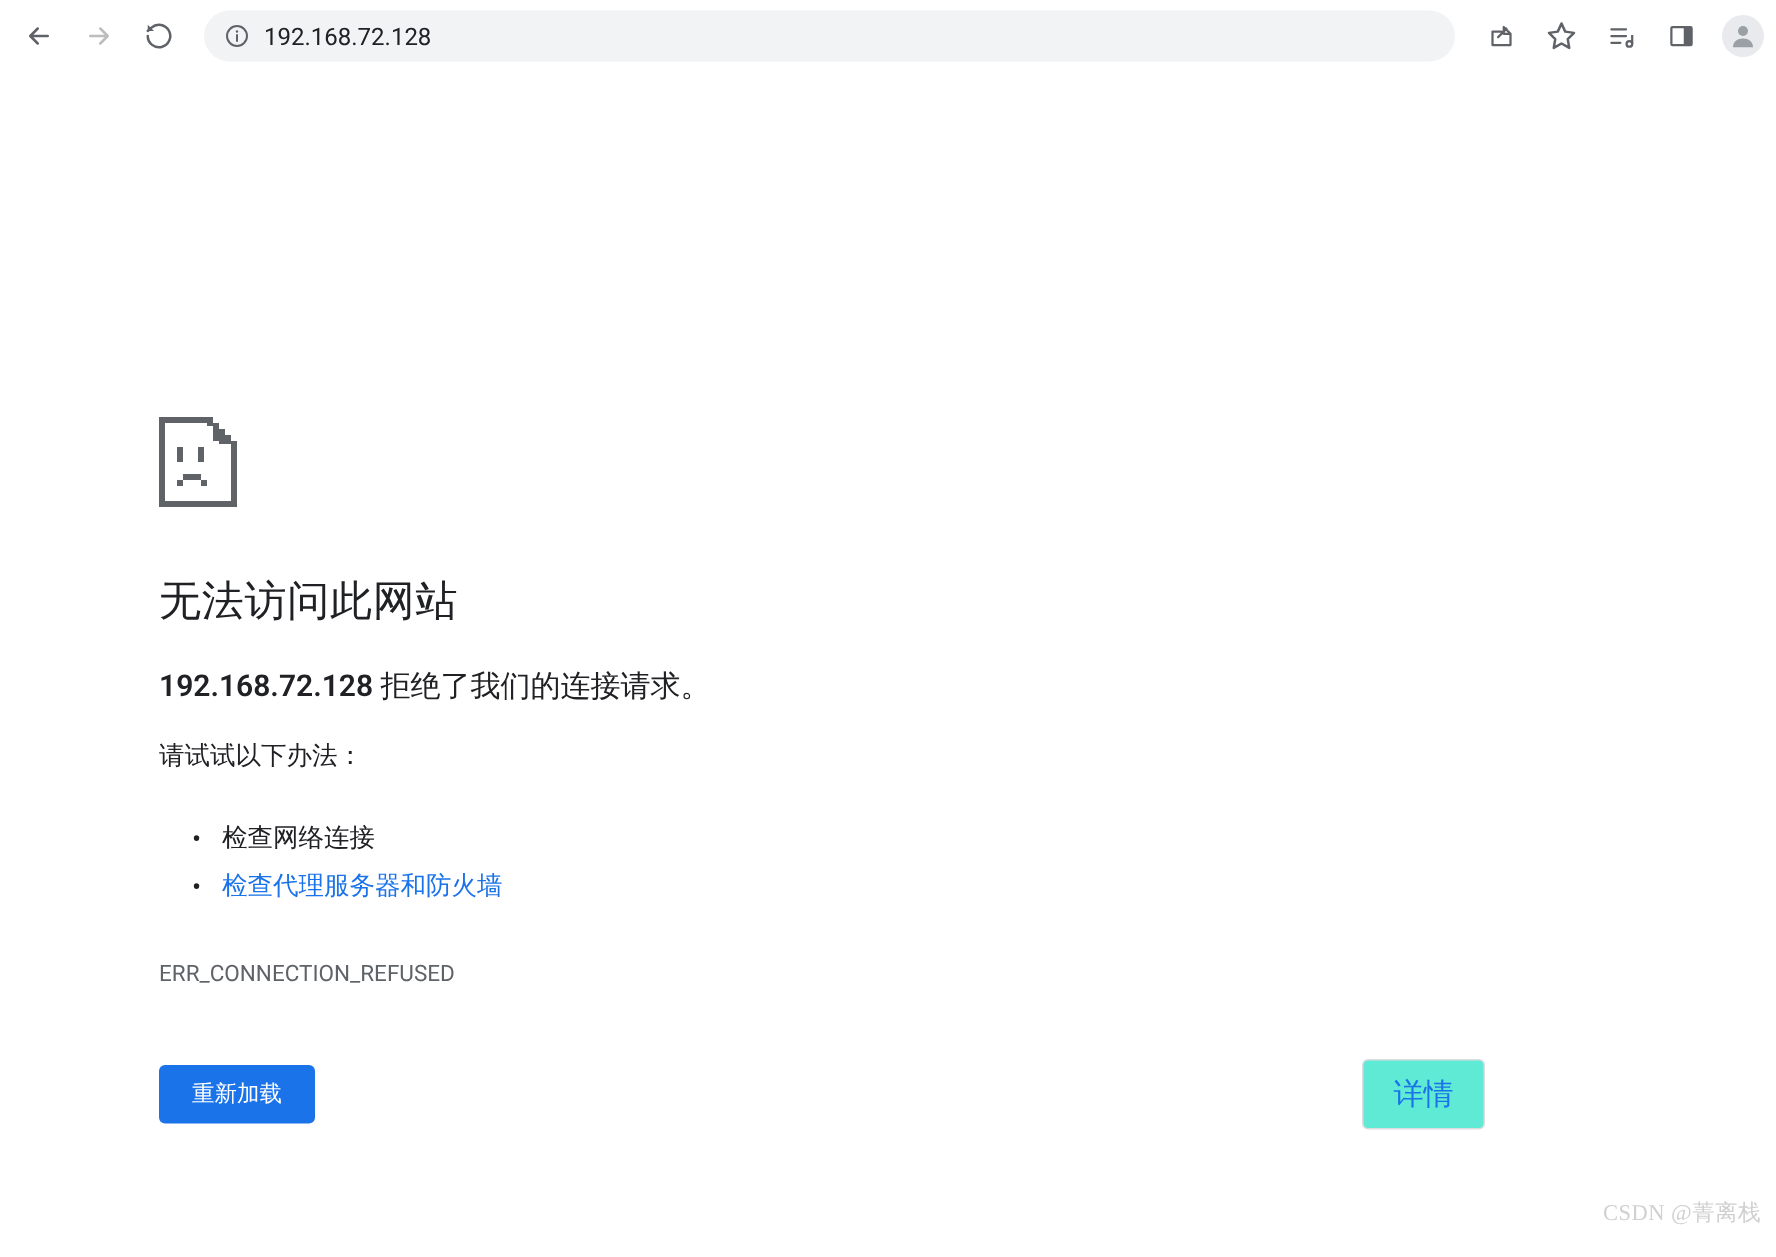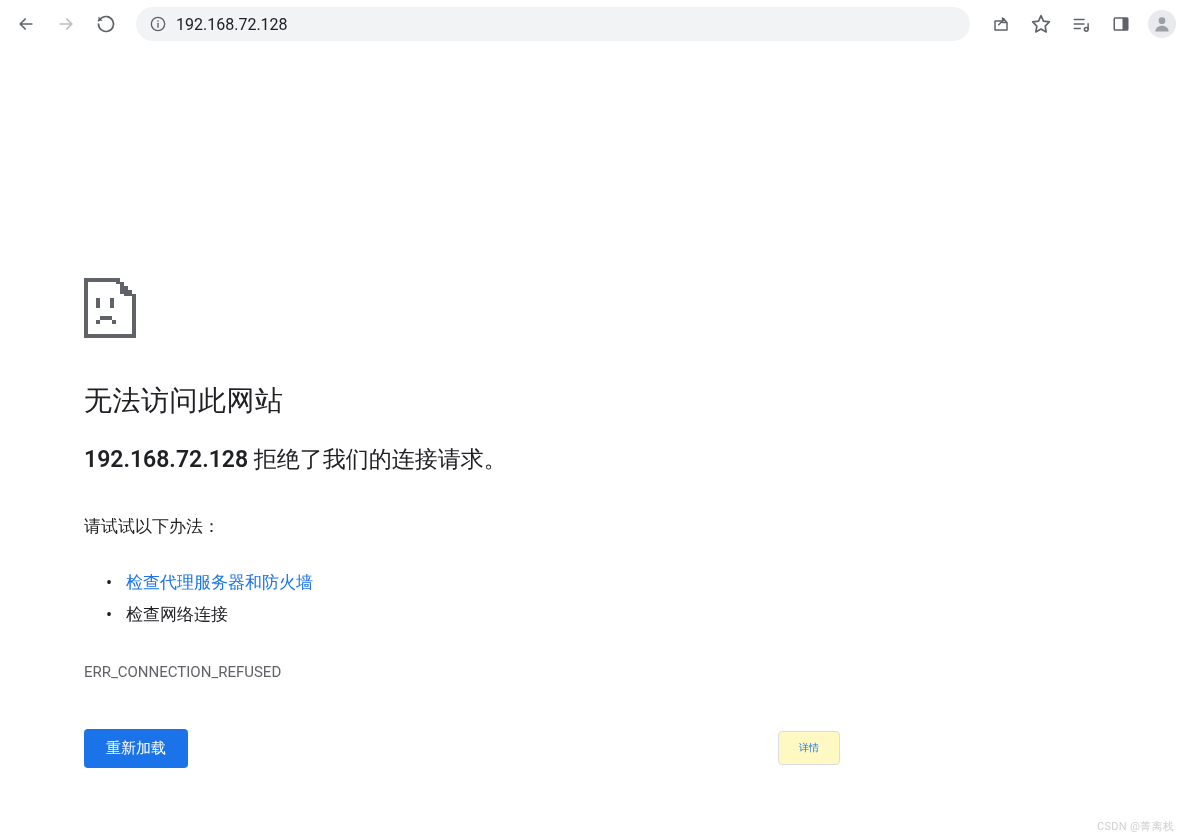--- a/index.html
+++ b/index.html
@@ -79,38 +79,38 @@
       border-radius: 50%;
       background: #e8eaed;
       display: flex;
       align-items: center;
       justify-content: center;
       margin-left: 6px;
       cursor: pointer;
     }
     .content-area {
       padding-top: 230px;
-      padding-left: 84px;
+      padding-left: 106px;
       padding-right: 120px;
       color: #202124;
     }
     .error-icon {
       margin-bottom: 40px;
     }
     .error-title {
       font-size: 28px;
       font-weight: 400;
       color: #202124;
       margin-bottom: 24px;
       letter-spacing: 0.5px;
     }
     .error-message {
-      font-size: 23px;
-      color: #202124;
-      margin-bottom: 40px;
+      font-size: 20px;
+      color: #202124;
+      margin-bottom: 21px;
     }
     .error-message .host {
       font-weight: 600;
     }
     .suggestions-title {
       font-size: 17px;
       color: #202124;
       margin-bottom: 28px;
     }
     .suggestions-list {
@@ -138,47 +138,48 @@
     }
     .error-code {
       font-size: 15px;
       color: #5f6368;
       margin-bottom: 48px;
     }
     .button-row {
       display: flex;
       justify-content: space-between;
       align-items: center;
-      width: 756px;
+      width: 884px;
     }
     .reload-btn {
       background: #1a73e8;
       color: #fff;
       border: none;
       padding: 10px 22px;
       font-size: 15px;
       border-radius: 4px;
       cursor: pointer;
     }
     .details-btn {
-      background: #fef9c3;
+      background: #5eead4;
       color: #1a73e8;
       border: 1px solid #dadce0;
       padding: 9px 20px;
-      font-size: 10px;
+      font-size: 20px;
       border-radius: 4px;
       cursor: pointer;
     }
     .watermark {
       position: absolute;
-      bottom: 4px;
+      bottom: 20px;
       right: 10px;
-      font-size: 11px;
+      font-size: 15px;
       color: #d0d0d0;
       letter-spacing: 0.3px;
+      font-family: Liberation Serif, serif;
     }
   </style>
 </head>
 <body>
 
 <div class="toolbar">
   <div class="nav-btn">
     <svg width="20" height="20" viewBox="0 0 24 24">
         <path fill="none" stroke="currentColor" stroke-width="2" stroke-linecap="round" stroke-linejoin="round" d="M19 12H5M11 18l-6-6 6-6"></path>
       </svg>
@@ -250,22 +251,22 @@
       <rect x="16" y="38" width="12" height="4" fill="#5f6368"></rect>
       <rect x="28" y="42" width="4" height="4" fill="#5f6368"></rect>
     </svg>
   </div>
   <h1 class="error-title">无法访问此网站</h1>
   <p class="error-message">
     <span class="host">192.168.72.128</span><span> 拒绝了我们的连接请求。</span>
   </p>
   <p class="suggestions-title">请试试以下办法：</p>
   <ul class="suggestions-list">
+    <li><span>检查网络连接</span></li>
     <li><a>检查代理服务器和防火墙</a></li>
-    <li><span>检查网络连接</span></li>
   </ul>
   <p class="error-code">ERR_CONNECTION_REFUSED</p>
   <div class="button-row">
     <button class="reload-btn">重新加载</button>
     <button class="details-btn">详情</button>
   </div>
 </div>
 
 <div class="watermark">CSDN @菁离栈</div>
 

